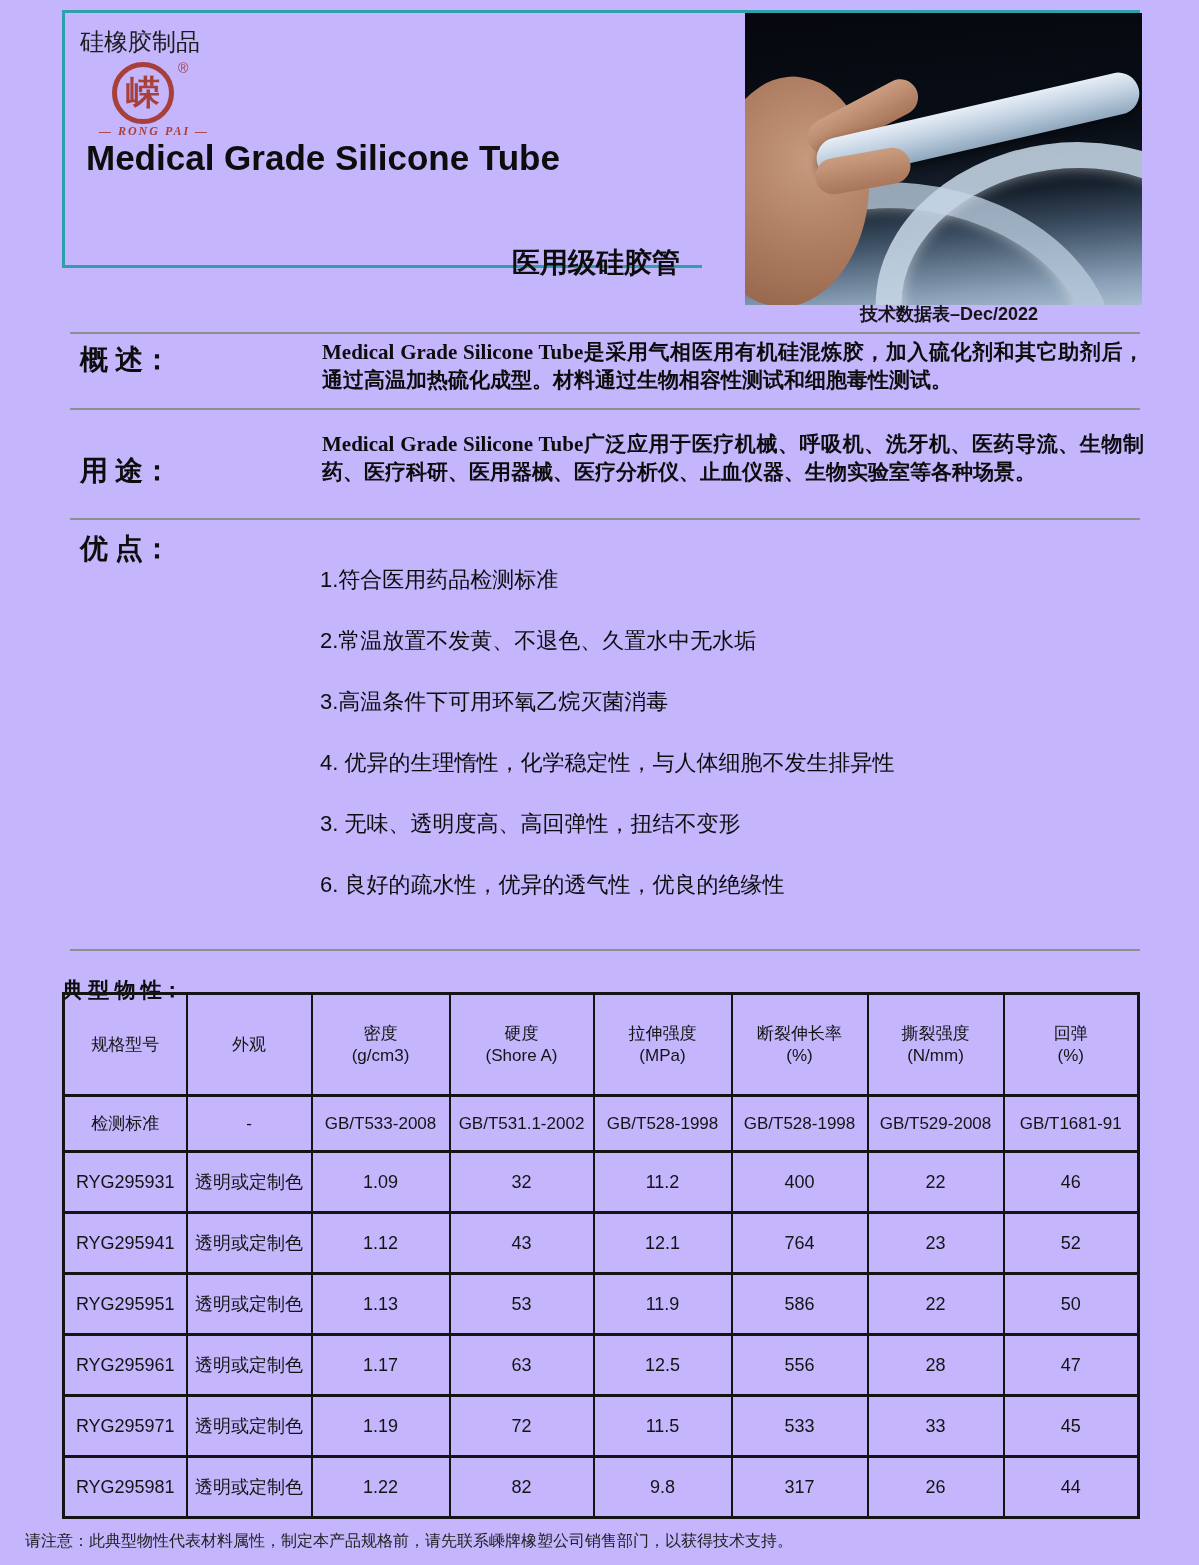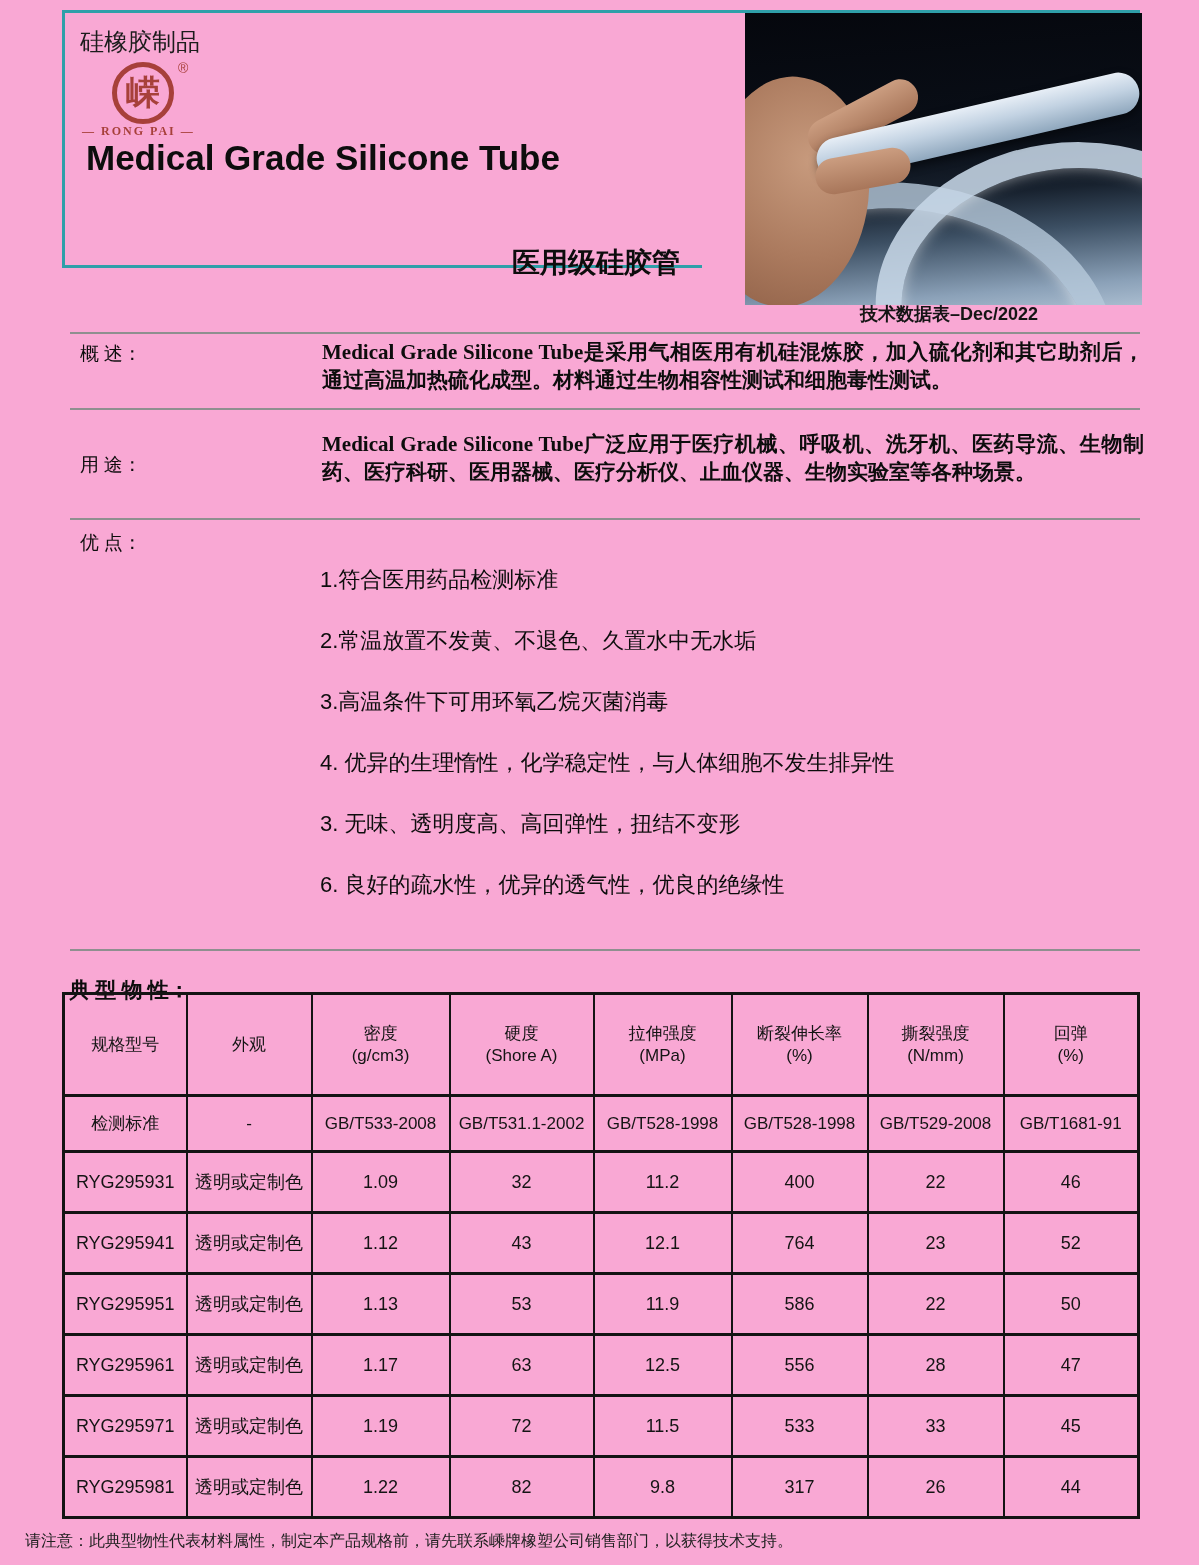--- a/index.html
+++ b/index.html
@@ -1,36 +1,36 @@
 <!DOCTYPE html>
 <html><head>
 <meta charset="utf-8">
 <style>
   html,body{margin:0;padding:0;background:#e8e8e8;}
   .page{
-    position:relative;width:1199px;height:1565px;background:#f9a8d4;
+    position:relative;width:1199px;height:1565px;background:#c4b5fd;
     font-family:"Liberation Sans",sans-serif;color:#111;overflow:hidden;
     margin:0 auto;
   }
   
   .teal-top{position:absolute;left:62px;top:10px;width:1078px;height:3px;background:#2f9fa9;}
   .teal-left{position:absolute;left:62px;top:10px;width:3px;height:258px;background:#2f9fa9;}
   .teal-bottom{position:absolute;left:62px;top:265px;width:640px;height:3px;background:#2f9fa9;}
   .brand-label{position:absolute;left:80px;top:26px;font-size:24px;color:#1c1c1c;}
   .logo{position:absolute;left:96px;top:60px;width:116px;height:82px;}
   .logo-seal{
     position:absolute;left:16px;top:2px;width:52px;height:52px;border:5px solid #a7403a;
     border-radius:50%;display:flex;align-items:center;justify-content:center;
   }
   .logo-seal-char{font-family:"Liberation Serif",serif;font-weight:bold;font-size:34px;color:#a7403a;line-height:1;}
   .logo-reg{position:absolute;left:82px;top:0px;font-size:14px;color:#a7403a;}
   .logo-caption{
-    position:absolute;left:-14px;top:64px;width:144px;text-align:left;
+    position:absolute;left:-14px;top:64px;width:144px;text-align:center;
     font-size:12px;letter-spacing:2px;color:#a7403a;white-space:nowrap;
-    font-family:"Liberation Serif",serif;font-weight:bold;
+    font-family:"Liberation Serif",serif;font-weight:bold;font-style:italic;
   }
   .title-en{position:absolute;left:86px;top:138px;font-size:35px;font-weight:bold;color:#0d0d0d;letter-spacing:0px;}
   .title-zh{position:absolute;left:512px;top:244px;font-size:28px;font-weight:bold;color:#0d0d0d;}
   .datasheet-label{position:absolute;left:860px;top:302px;font-size:18px;font-weight:bold;color:#151515;}
   
   .photo{position:absolute;left:745px;top:13px;width:397px;height:292px;overflow:hidden;
     background:linear-gradient(175deg,#05070d 0%,#0a0f18 46%,#18222f 62%,#3c4f63 74%,#8ba1b8 92%,#a9bccf 100%);}
   .coil{position:absolute;border-radius:50%;border:26px solid rgba(198,214,230,0.88);box-shadow:inset 0 0 14px rgba(255,255,255,.5);}
   .coil.c1{width:330px;height:250px;left:130px;top:130px;transform:rotate(-8deg);}
   .coil.c2{width:380px;height:280px;left:-60px;top:170px;transform:rotate(6deg);border-color:rgba(183,201,219,0.8);}
@@ -46,35 +46,35 @@
   }
   .finger{
     position:absolute;width:120px;height:36px;border-radius:20px;
     background:linear-gradient(180deg,#cb9d80,#a8765a);
   }
   .finger.f1{left:58px;top:86px;transform:rotate(-28deg);}
   .finger.f2{left:70px;top:140px;transform:rotate(-10deg);width:96px;}
   
   .hr{position:absolute;left:70px;width:1070px;height:2px;background:#8f8f8f;}
   .hr.h1{top:332px;} .hr.h2{top:408px;} .hr.h3{top:518px;} .hr.h4{top:949px;}
-  .sec-label{position:absolute;left:80px;font-size:19px;font-weight:normal;color:#0d0d0d;font-family:"Liberation Serif",serif;}
+  .sec-label{position:absolute;left:80px;font-size:28px;font-weight:bold;color:#0d0d0d;font-family:"Liberation Serif",serif;}
   .sec-label.overview{top:341px;}
   .sec-label.usage{top:452px;text-align:right;}
   .sec-label.adv{top:530px;}
   .sec-par{
     position:absolute;left:322px;width:822px;font-size:21px;font-weight:bold;line-height:28px;
     color:#0d0d0d;font-family:"Liberation Serif",serif;text-align:justify;
   }
   .sec-par.overview{top:338px;}
   .sec-par.usage{top:430px;}
   .adv-list{position:absolute;left:320px;top:568px;margin:0;padding:0;list-style:none;
     font-size:22px;color:#0d0d0d;}
   .adv-list li{margin:0 0 37px 0;line-height:24px;}
   
-  .props-label{position:absolute;left:62px;top:976px;font-size:21px;font-weight:bold;color:#0d0d0d;font-family:"Liberation Serif",serif;margin-left:7px;}
+  .props-label{position:absolute;left:62px;top:976px;font-size:21px;font-weight:bold;color:#0d0d0d;font-family:"Liberation Serif",serif;}
   table.props{
     position:absolute;left:62px;top:992px;width:1075px;border-collapse:collapse;table-layout:fixed;
     border:3px solid #141414;
   }
   table.props th,table.props td{
     border:2px solid #141414;border-top-width:3px;border-bottom-width:3px;
     text-align:center;vertical-align:middle;padding:2px;color:#141414;
     overflow:hidden;
   }
   table.props th{font-weight:normal;font-size:17px;height:95px;line-height:22px;}

